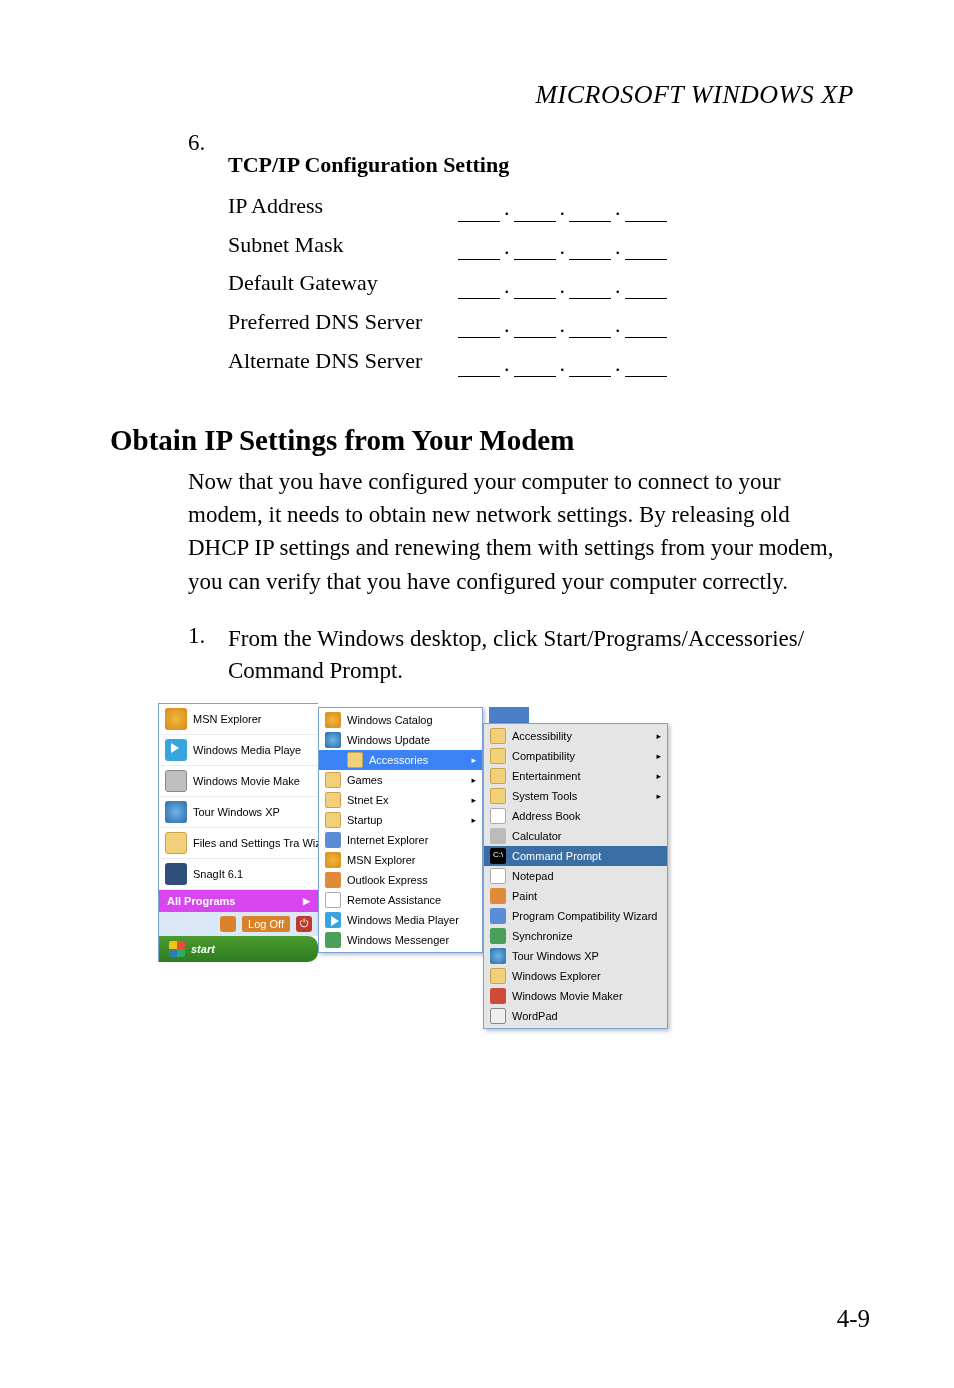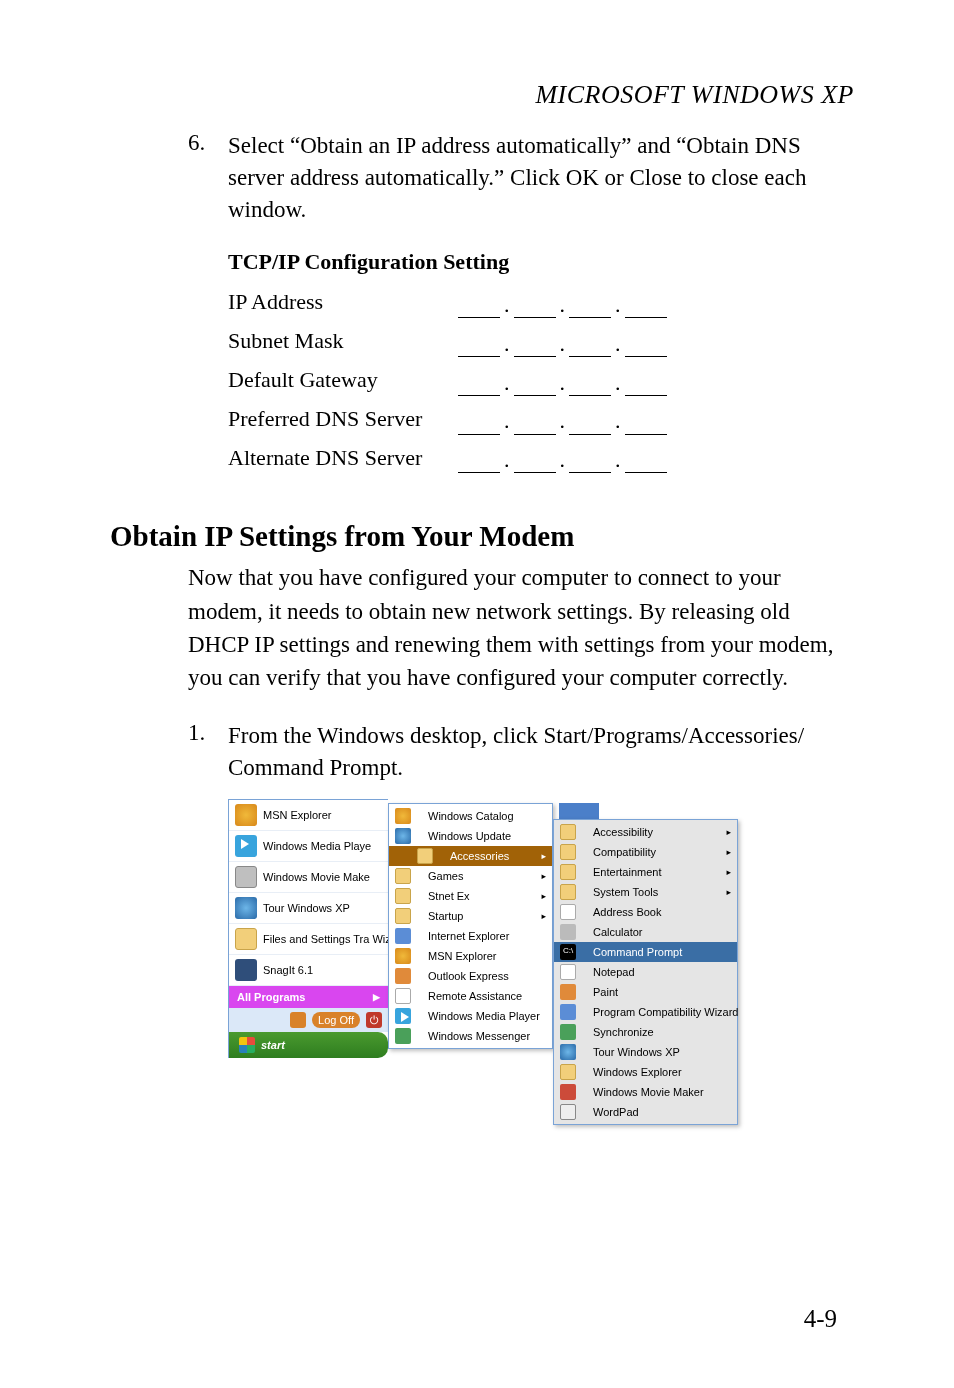--- a/index.html
+++ b/index.html
@@ -80,21 +80,21 @@
     margin: 30px 0 8px 0;
   }
   p.para {
     margin: 0 0 12px 78px;
     font-size: 23px;
     line-height: 1.45;
   }
 
   
   .shot {
-    margin-left: 118px;
+    margin-left: 48px;
     margin-top: 8px;
     width: 610px;
     font-family: Tahoma, Arial, sans-serif;
     font-size: 11px;
     display: flex;
     align-items: flex-start;
     color: #000;
   }
   .shot * { font-family: Tahoma, Arial, sans-serif; }
 
@@ -129,21 +129,21 @@
     align-items:center;
     padding:4px 6px;
     background:#dbe8f8;
     gap:6px;
   }
   .logoff {
     background:#d98229;
     color:#fff;
     font-size:11px;
     padding:2px 6px;
-    border-radius:8px;
+    border-radius:2px;
   }
   .pwr {
     width:16px; height:16px; border-radius:3px; background:#c0392b; color:#fff;
     font-size:11px; display:flex; align-items:center; justify-content:center;
   }
   .startbtn {
     background: linear-gradient(#4a9a2f,#2e7d1f);
     color:#fff;
     font-style: italic;
     font-weight: bold;
@@ -164,29 +164,29 @@
     width: 165px;
     background:#fff;
     border:1px solid #7aa3d6;
     box-shadow: 2px 2px 4px rgba(0,0,0,0.25);
     padding:2px 0;
     margin-top:4px;
   }
   .mid-item, .right-item {
     display:flex;
     align-items:center;
-    gap:17px;
+    gap:6px;
     padding:2px 6px;
     white-space:nowrap;
   }
   .mid-item .ic, .right-item .ic {
     width:16px;height:16px;flex:0 0 16px;border-radius:2px;
   }
   .mid-item.sel {
-    background:#a16207;
+    background:#3b82f6;
     color:#fff;
     padding-left:28px;
   }
   .mid-item.sub::after, .right-item.sub::after {
     content:"▸";
     margin-left:auto;
     font-size:9px;
   }
 
   .right-wrap {
@@ -226,35 +226,34 @@
   .ic-gear   { background:#bfbfbf; border:1px solid #888; }
   .ic-globe  { background: radial-gradient(#6db6e8,#2a6aa8); border-radius:50%; }
   .ic-wpad   { background:#eee; border:1px solid #888; }
   .ic-prompt { background:#000; color:#fff; font-size:8px; text-align:center; line-height:14px; }
   .tri { font-size:9px; }
 
   
   .pnum {
     position:absolute;
     bottom:55px;
-    right:117px;
+    right:84px;
     font-size:25px;
   }
 </style>
 </head>
 <body>
 
 <div class="page">
 
   <div class="header-title">MICROSOFT WINDOWS XP</div>
 
   <div class="ol-item">
     <div class="ol-num">6.</div>
     <div class="ol-body">
-      <div>Select “Obtain an IP address automatically” and “Obtain DNS server address automatically.” Click OK or Close to close each window.</div>
 
       <div class="subheader">TCP/IP Configuration Setting</div>
 
       <div class="fill-table" id="tcp-rows">
           <div class="fill-row">
             <div class="fill-label">IP Address</div>
             <div class="fill-blanks">
               <span class="blank"></span>
               <span class="dot">.</span>
               <span class="blank"></span>

